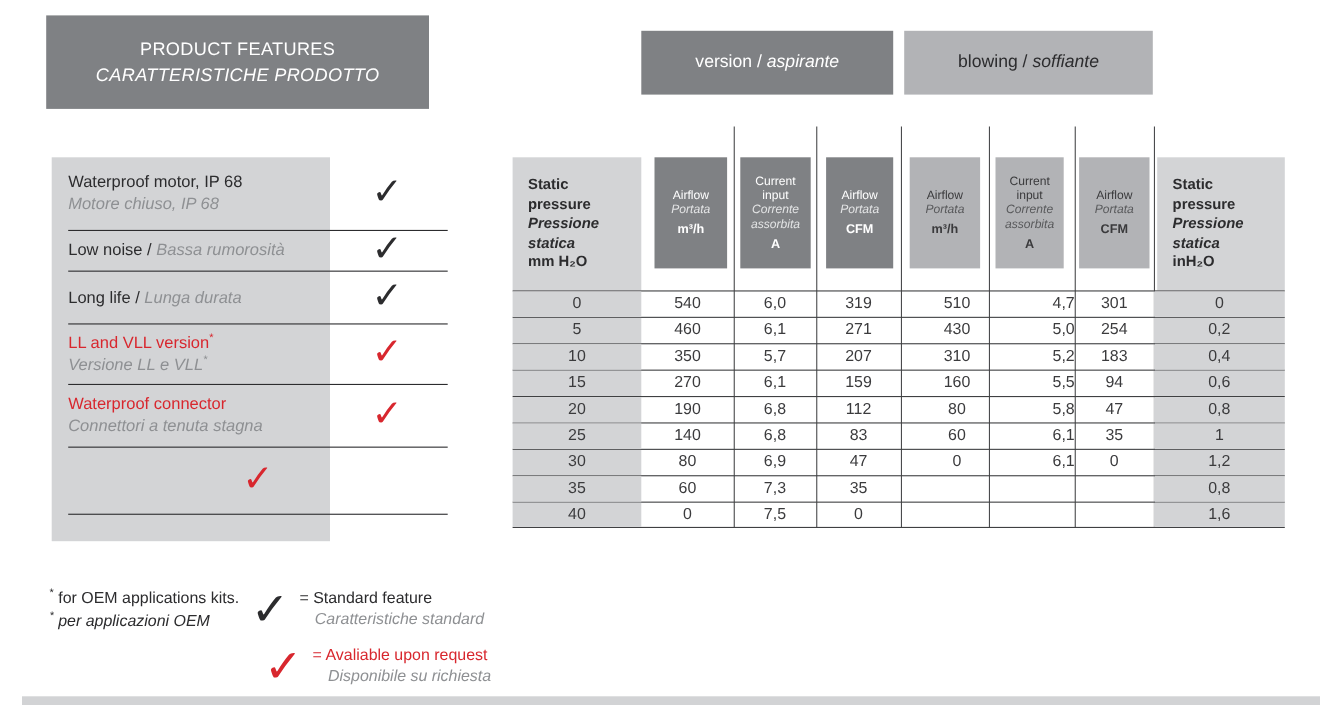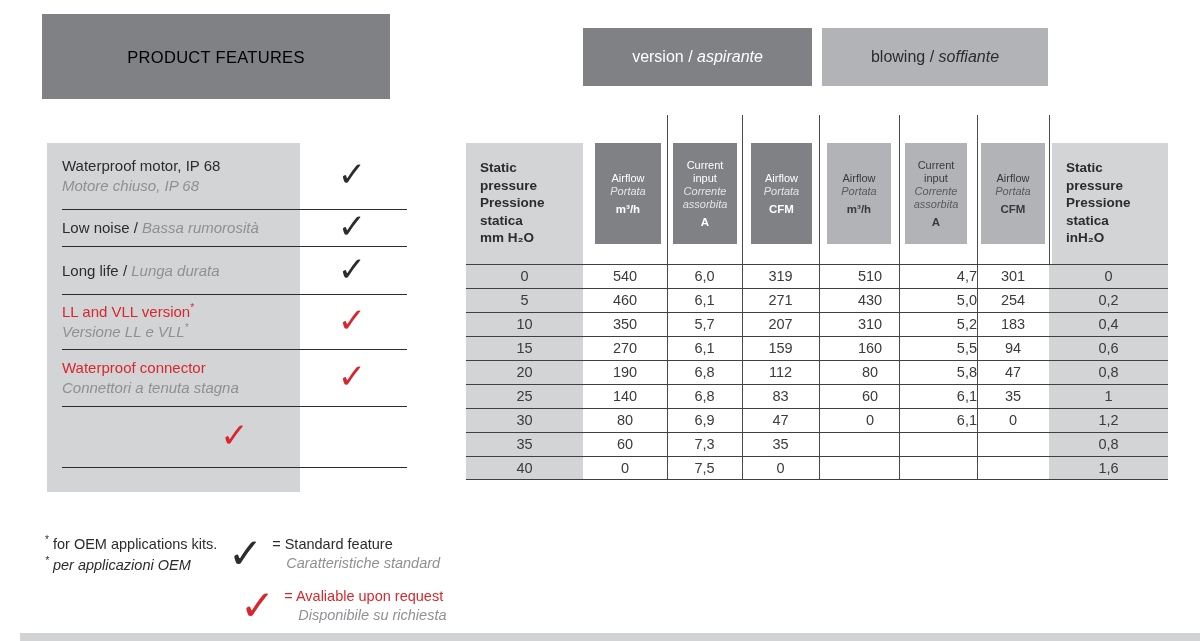--- a/index.html
+++ b/index.html
@@ -3,21 +3,21 @@
 <meta charset="utf-8">
 <style>
   html,body{margin:0;padding:0;background:#ffffff;}
   .page{
     position:relative;width:1200px;height:641px;background:#ffffff;overflow:hidden;
     font-family:"Liberation Sans","DejaVu Sans",sans-serif;color:#2c2c2e;
   }
   
   .title-box{
     position:absolute;left:42px;top:14px;width:348px;height:85px;background:#7f8184;
-    color:#000000;display:flex;flex-direction:column;justify-content:center;align-items:center;
+    color:#ffffff;display:flex;flex-direction:column;justify-content:center;align-items:center;
     font-size:16.5px;line-height:24px;letter-spacing:.3px;
   }
   .title-box .it{font-style:italic;}
   .features{position:absolute;left:47px;top:143px;width:360px;height:349px;padding-left:20px;}
   .features-bg{position:absolute;left:0;top:0;width:253px;height:349px;background:#d3d4d6;}
   .features-rows{position:absolute;left:15px;top:0;width:345px;}
   .frow{
     position:relative;display:flex;align-items:center;box-sizing:border-box;
     border-bottom:1px solid #2c2c2e;
   }
@@ -62,21 +62,21 @@
   .hbox.dark{background:#7f8184;color:#ffffff;}
   .hbox.dark .h2{color:#e3e4e5;}
   .hbox.med{background:#b2b3b6;color:#3a3a3c;}
   .hbox.med .h2{color:#595a5c;}
   .h2{font-style:italic;}
   .h3{font-weight:bold;margin-top:5px;font-size:11.5px;}
   .sbox{
     position:absolute;top:28px;height:121px;background:#d3d4d6;box-sizing:border-box;
     padding:16px 6px 0 14px;font-size:13.5px;line-height:17.5px;font-weight:bold;color:#2c2c2e;
   }
-  .sbox .bi{}
+  .sbox .bi{font-style:italic;}
   .sbox .bu{font-weight:bold;}
   .tbody{position:absolute;left:0;top:149px;width:702px;}
   .trow{display:flex;box-sizing:border-box;height:24px;border-top:1px solid #3f4042;}
   .trow:last-child{border-bottom:1px solid #3f4042;}
   .tcell{
     box-sizing:border-box;text-align:center;font-size:14.5px;color:#3b3b3d;
     line-height:22px;overflow:hidden;
   }
   .c0{width:117px;background:#d3d4d6;}
   .c1{width:84px;}.c2{width:75px;}.c3{width:77px;}
@@ -84,20 +84,21 @@
   .c7{width:119px;background:#d3d4d6;}
   .bottom-bar{position:absolute;left:20px;top:633px;width:1180px;height:8px;background:#d2d3d5;}
 </style>
 </head>
 <body>
 
 <div class="page">
 
   <div class="title-box">
     <div>PRODUCT FEATURES</div>
+    <div class="it">CARATTERISTICHE PRODOTTO</div>
   </div>
 
   <div class="features">
     <div class="features-bg"></div>
     <div class="features-rows">
 
       <div class="frow r1">
         <div class="flabel">
           <div class="fen">Waterproof motor, IP 68</div>
           <div class="fit">Motore chiuso, IP 68</div>

